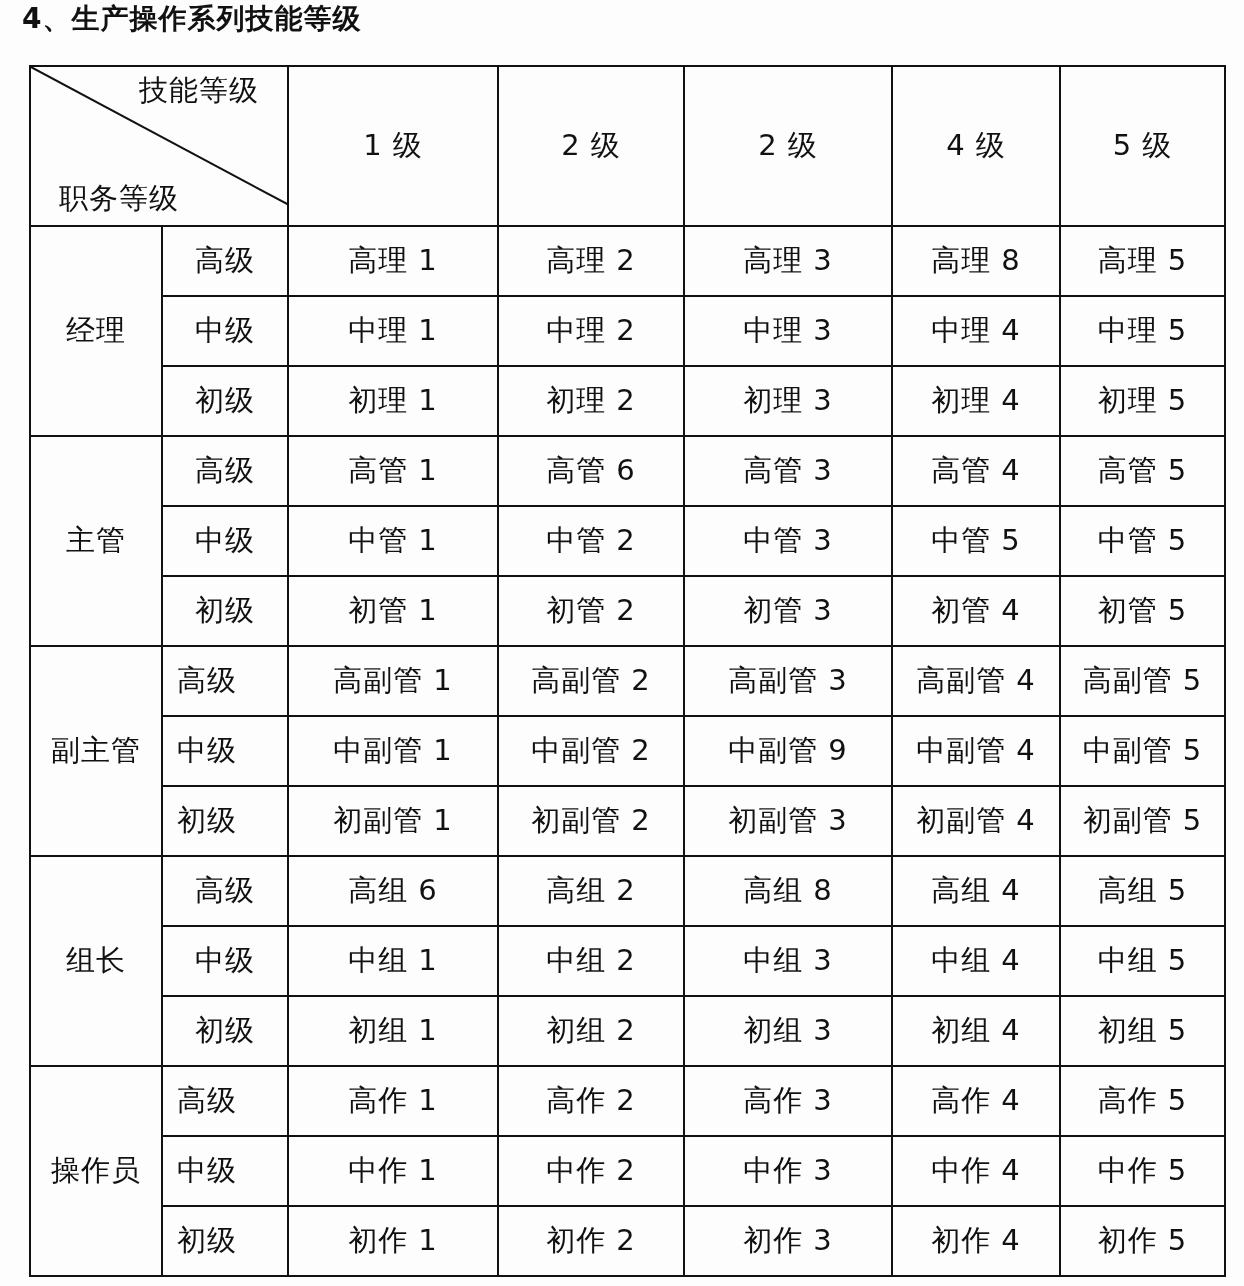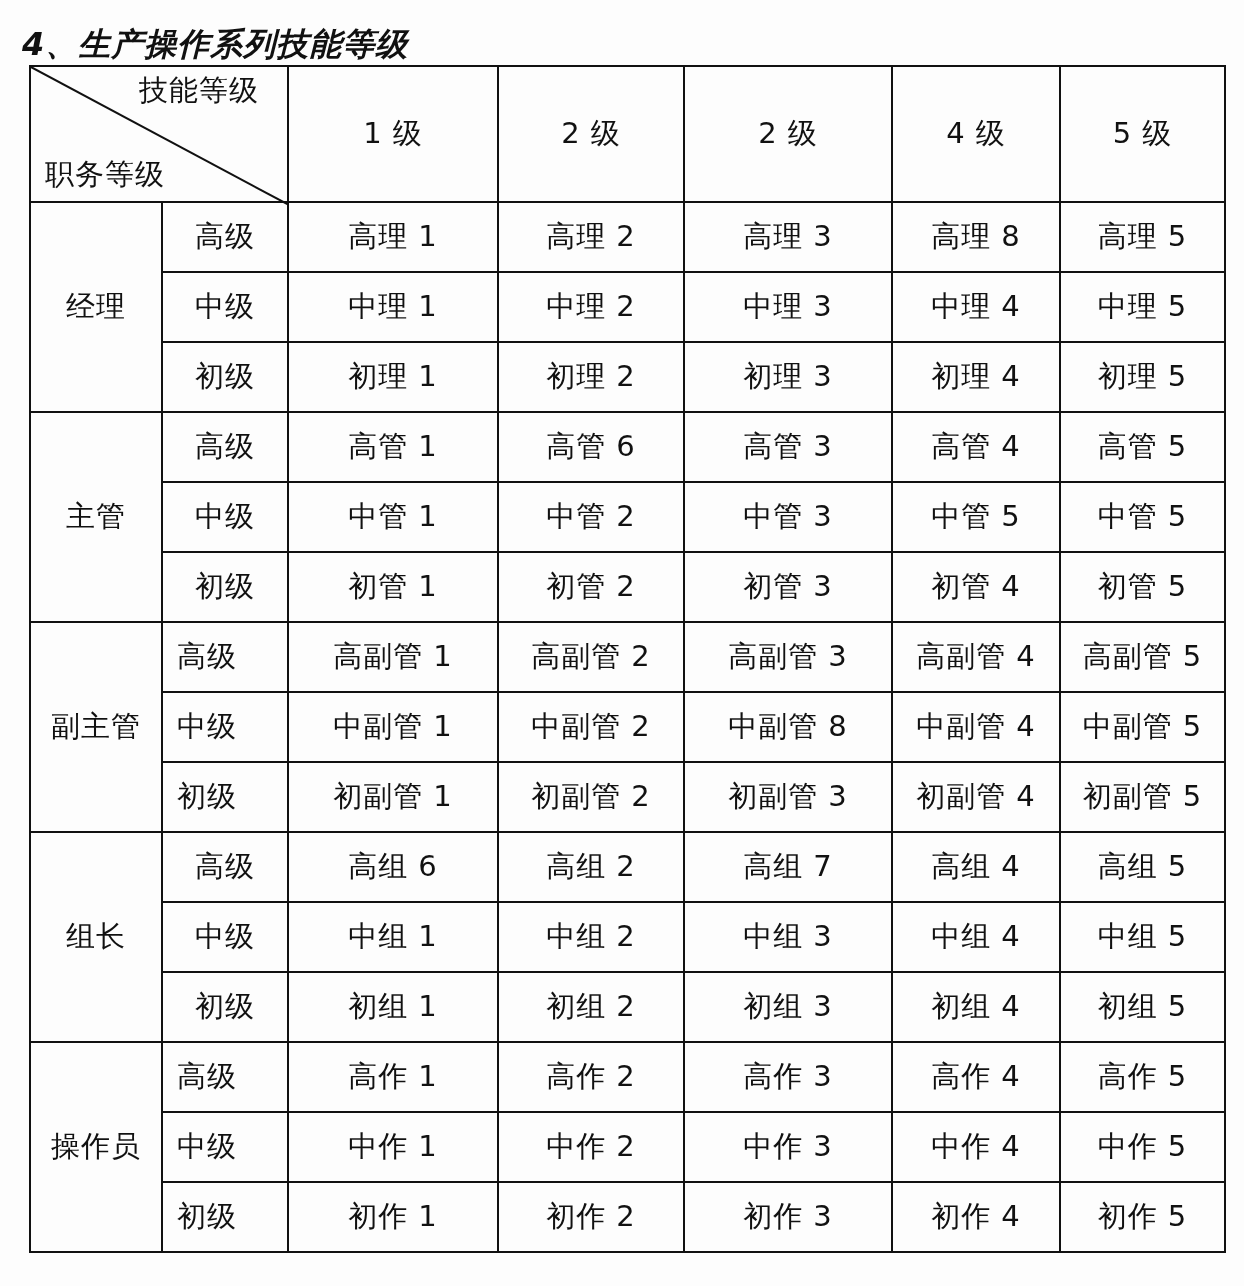--- a/index.html
+++ b/index.html
@@ -1,29 +1,29 @@
 <!DOCTYPE html>
 <html><head>
 <meta charset="utf-8">
 <style>
   html, body { margin:0; padding:0; background:#fdfdfd; }
   body { width:1244px; height:1286px; position:relative; overflow:hidden;
          font-family:"DejaVu Sans", "Liberation Sans", sans-serif; color:#111; }
-  .title { position:absolute; left:22px; top:23px; font-size:32px; font-weight:bold;
-           letter-spacing:1px; font-family:"DejaVu Sans", sans-serif;font-style:italic; }
+  .title { position:absolute; left:22px; top:0; font-size:28px; font-weight:bold;
+           letter-spacing:1px; font-family:"DejaVu Sans", sans-serif; }
   table { position:absolute; left:29px; top:65px; border-collapse:collapse;
           table-layout:fixed; }
   td { border:2px solid #111; text-align:center; vertical-align:middle;
        font-size:29px; padding:0; font-weight:normal; letter-spacing:1px; }
   .hdr td { height:134px; }
   .row td { height:68px; }
-  .diag { position:relative; padding:0; }
+  .diag { position:relative; padding:12px; }
   .diag svg { position:absolute; left:0; top:0; }
   .diag .tr { position:absolute; right:28px; top:4px; font-size:29px; }
-  .diag .bl { position:absolute; left:14px; bottom:6px; font-size:29px; }
+  .diag .bl { position:absolute; left:28px; bottom:6px; font-size:29px; }
   .lvl-left { text-align:left; padding-left:14px; }
 </style>
 </head>
 <body>
 
 <div class="title">4、生产操作系列技能等级</div>
 
 <table>
   <colgroup>
     <col style="width:132px">
@@ -105,38 +105,38 @@
         <td>高副管 1</td>
         <td>高副管 2</td>
         <td>高副管 3</td>
         <td>高副管 4</td>
         <td>高副管 5</td>
       </tr>
       <tr class="row">
         <td class="lvl-left">中级</td>
         <td>中副管 1</td>
         <td>中副管 2</td>
-        <td>中副管 8</td>
+        <td>中副管 9</td>
         <td>中副管 4</td>
         <td>中副管 5</td>
       </tr>
       <tr class="row">
         <td class="lvl-left">初级</td>
         <td>初副管 1</td>
         <td>初副管 2</td>
         <td>初副管 3</td>
         <td>初副管 4</td>
         <td>初副管 5</td>
       </tr>
       <tr class="row">
         <td rowspan="3">组长</td>
         <td>高级</td>
         <td>高组 6</td>
         <td>高组 2</td>
-        <td>高组 7</td>
+        <td>高组 8</td>
         <td>高组 4</td>
         <td>高组 5</td>
       </tr>
       <tr class="row">
         <td>中级</td>
         <td>中组 1</td>
         <td>中组 2</td>
         <td>中组 3</td>
         <td>中组 4</td>
         <td>中组 5</td>

